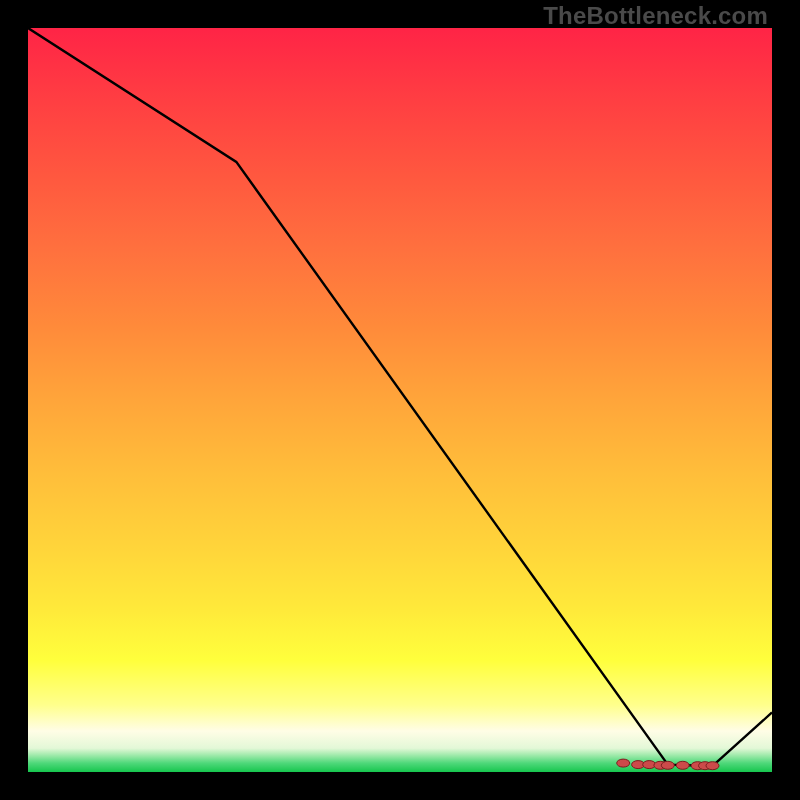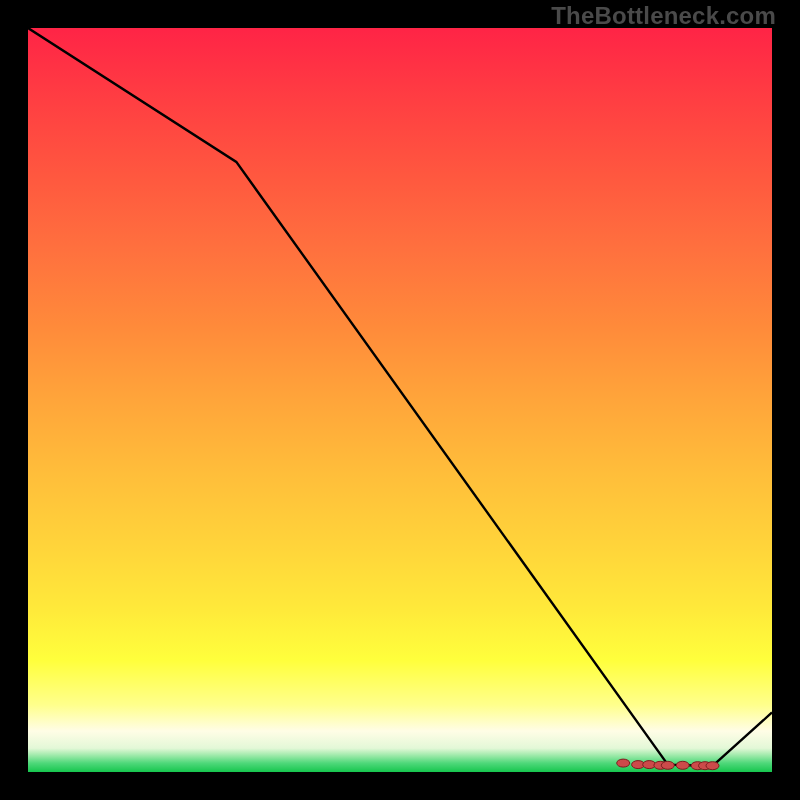--- a/index.html
+++ b/index.html
@@ -40,21 +40,21 @@
       #ff8a3a 60%,
       #ff713e 70%,
       #ff583f 80%,
       #ff3f42 90%,
       #ff2446 100%
     );
   }
   .watermark {
     position: absolute;
     top: 2px;
-    right: 24px;
+    right: 32px;
     color: #4a4a4a;
     font-size: 24px;
     font-weight: 600;
     letter-spacing: 0.2px;
     user-select: none;
   }
   svg.overlay {
     position: absolute;
     left: 28px;
     top: 28px;

